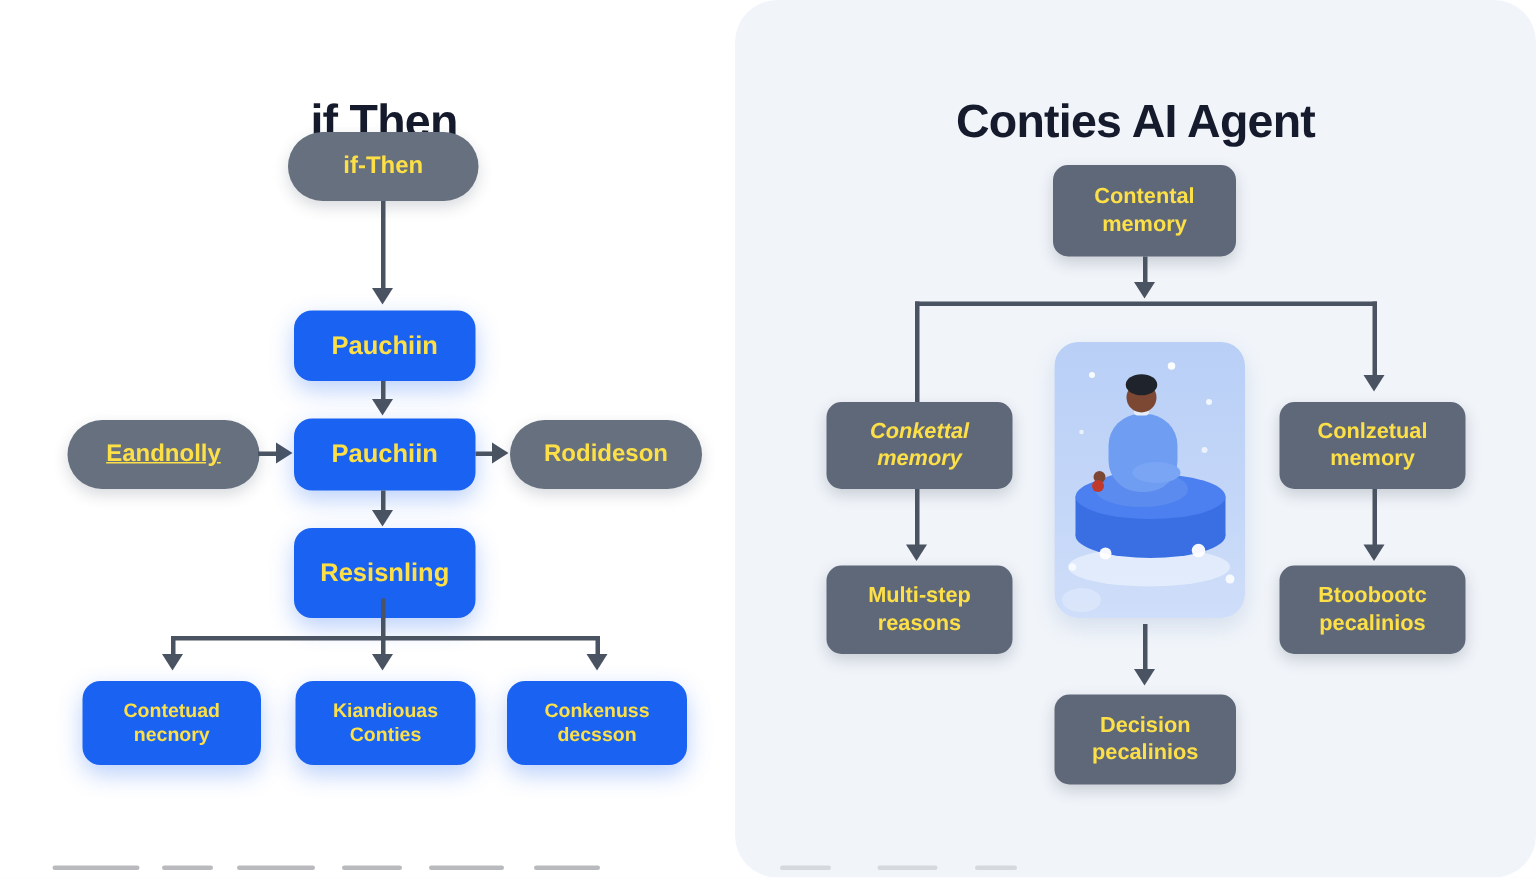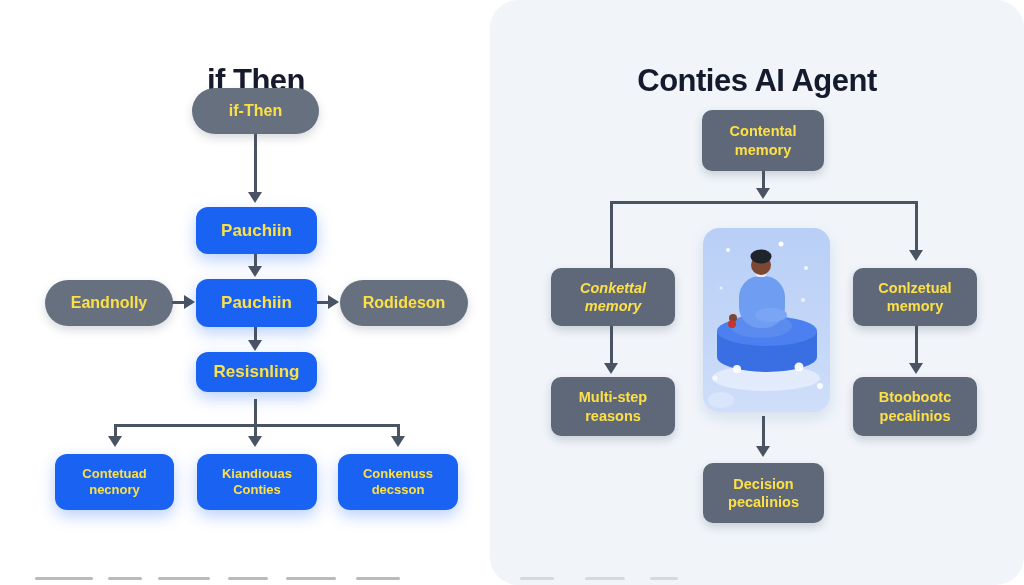--- a/index.html
+++ b/index.html
@@ -76,42 +76,42 @@
     <div class="vline" style="left:254px;top:134px;height:58px;"></div>
     <div class="arrow-down" style="left:248px;top:192px;"></div>
 
     <div class="node blue" style="left:196px;top:207px;width:121px;height:47px;">
       <span>Pauchiin</span>
     </div>
 
     <div class="vline" style="left:254px;top:254px;height:13px;"></div>
     <div class="arrow-down" style="left:248px;top:266px;"></div>
 
-    <div class="node pill" style="left:45px;top:280px;width:128px;height:46px;">
+    <div class="node pill" style="left:45px;top:280px;width:128px;height:46px;text-decoration:underline;">
       <span>Eandnolly</span>
     </div>
 
     <div class="hline" style="left:172px;top:301px;width:13px;"></div>
     <div class="arrow-right" style="left:184px;top:295px;"></div>
 
     <div class="node blue" style="left:196px;top:279px;width:121px;height:48px;">
       <span>Pauchiin</span>
     </div>
 
     <div class="hline" style="left:317px;top:301px;width:12px;"></div>
     <div class="arrow-right" style="left:328px;top:295px;"></div>
 
     <div class="node pill" style="left:340px;top:280px;width:128px;height:46px;">
       <span>Rodideson</span>
     </div>
 
     <div class="vline" style="left:254px;top:327px;height:14px;"></div>
     <div class="arrow-down" style="left:248px;top:340px;"></div>
 
-    <div class="node blue" style="left:196px;top:352px;width:121px;height:40px;">
+    <div class="node blue" style="left:196px;top:352px;width:121px;height:60px;">
       <span>Resisnling</span>
     </div>
 
     <div class="vline" style="left:254px;top:399px;height:27px;"></div>
     <div class="hline" style="left:114px;top:424px;width:286px;"></div>
     <div class="vline" style="left:114px;top:424px;height:14px;"></div>
     <div class="arrow-down" style="left:108px;top:436px;"></div>
     <div class="vline" style="left:254px;top:424px;height:14px;"></div>
     <div class="arrow-down" style="left:248px;top:436px;"></div>
     <div class="vline" style="left:397px;top:424px;height:14px;"></div>

